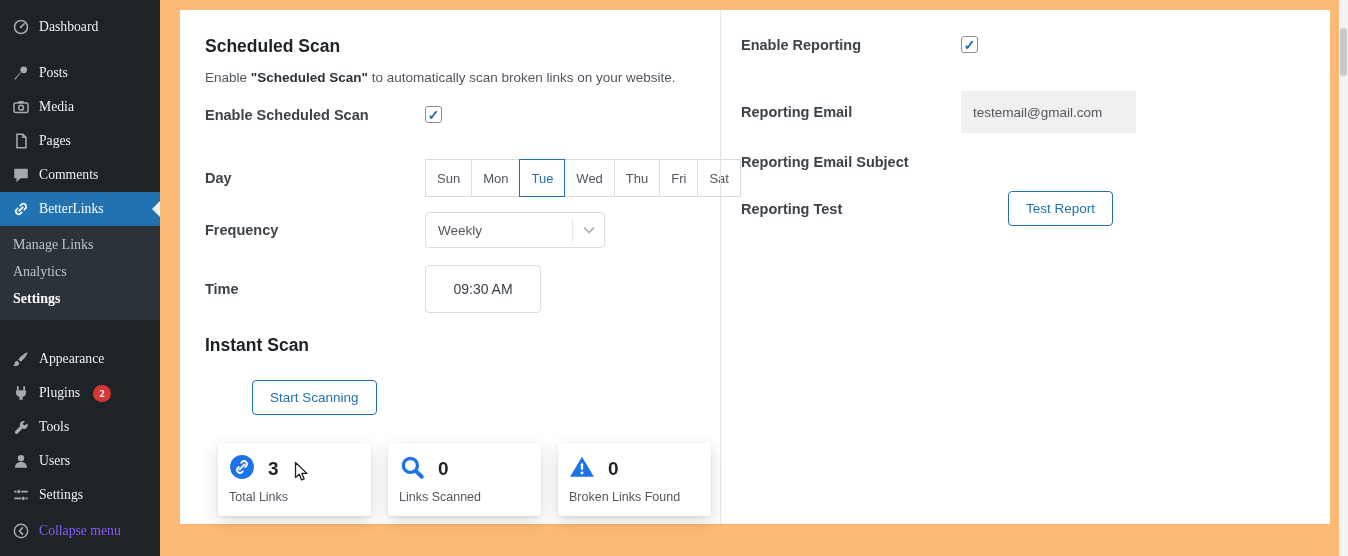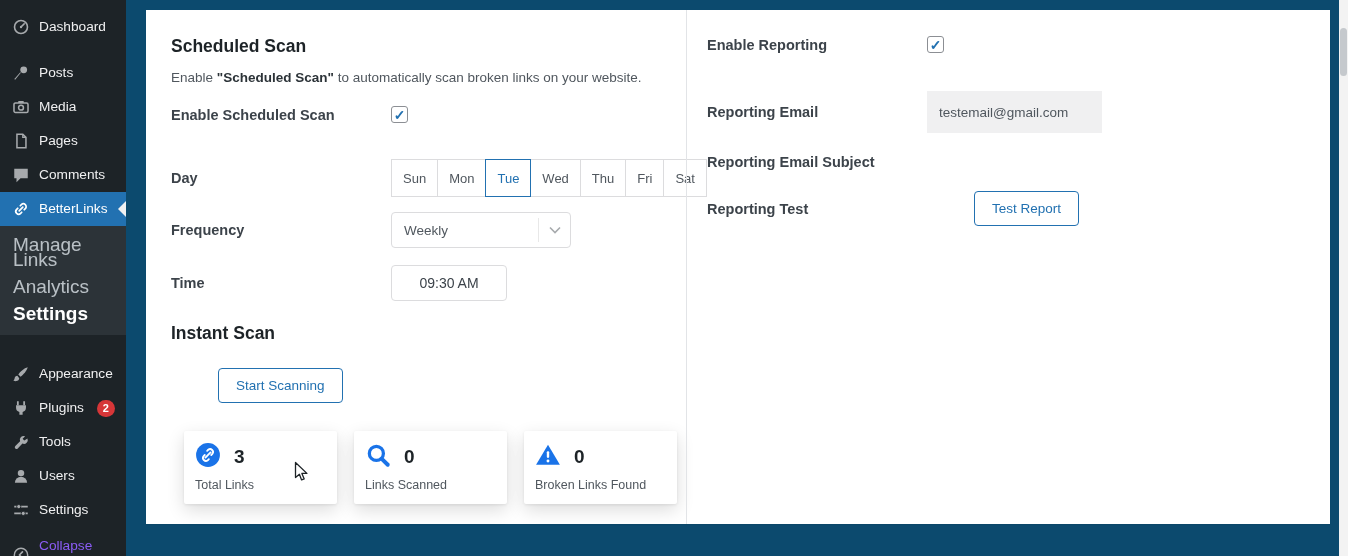--- a/index.html
+++ b/index.html
@@ -6,51 +6,51 @@
   html, body { margin: 0; padding: 0; }
   body {
     width: 1348px; height: 556px; overflow: hidden;
     font-family: "Liberation Sans", sans-serif;
     background: #f0f0f1;
   }
   .app { display: flex; width: 1348px; height: 556px; position: relative; }
 
   
   .sidebar {
-    width: 126px; flex-shrink: 0; background: #1d2327; color: #f0f0f1;
-    position: relative; z-index: 5;
+    width: 160px; flex-shrink: 0; background: #1d2327; color: #f0f0f1;
+    position: relative; z-index: 5; font-family: Liberation Serif, serif;
   }
   .menu-item {
     position: relative; display: flex; align-items: center; gap: 9px;
     padding: 8px 12px; font-size: 13.7px; cursor: pointer; line-height: 18px;
   }
   .menu-item .mi-icon { width: 18px; height: 18px; color: #a7aaad; display: flex; flex-shrink: 0; }
   .menu-item.dashboard { margin: 10px 0 12px; }
   .menu-item.active { background: #2271b1; color: #fff; }
   .menu-item.active .mi-icon { color: #fff; }
   .menu-item.active::after {
     content: ""; position: absolute; right: 0; top: 50%; margin-top: -8px;
     border: 8px solid transparent; border-right-color: #f0f0f1;
   }
   .submenu { background: #2c3338; padding: 5px 0 8px; }
   .submenu-item {
-    padding: 6px 12px 6px 13px; font-size: 19px; color: rgba(240,246,252,.72);
+    padding: 6px 12px 6px 13px; font-size: 14px; color: rgba(240,246,252,.72);
     cursor: pointer; line-height: 15px;
   }
   .submenu-item.current { color: #fff; font-weight: bold; }
   .menu-gap { height: 22px; }
   .badge {
     background: #d63638; color: #fff; border-radius: 10px; font-size: 11px;
     line-height: 17px; min-width: 18px; text-align: center; padding: 0 5px;
     margin-left: 4px; font-weight: bold; display: inline-block;
   }
   .menu-item.collapse { color: #8b5cf6; margin-top: 2px; }
 
   
-  .content { flex: 1; background: #0c4a6e; padding: 10px 18px 0 20px; position: relative; }
+  .content { flex: 1; background: #fdba74; padding: 10px 18px 0 20px; position: relative; }
   .card { background: #fff; height: 514px; display: flex; box-shadow: 0 1px 1px rgba(0,0,0,.04); }
   .col-left { width: 540px; flex-shrink: 0; padding: 26px 0 0 25px; }
   .v-divider { width: 1px; background: #e2e4e7; }
   .col-right { flex: 1; padding: 26px 0 8px 20px; }
 
   .section-title { font-size: 17.5px; font-weight: bold; color: #1d2327; margin: 0 0 13px; }
   .desc { font-size: 13.5px; color: #50575e; margin: 0 0 21px; }
   .desc b { color: #2c3338; }
 
   .form-row { display: flex; align-items: center; margin-bottom: 18px; }
@@ -81,21 +81,21 @@
   .day-group { display: flex; }
   .day-btn {
     min-width: 36px; padding: 0 11px; height: 38px; background: #fff;
     border: 1px solid #dcdcde; margin-left: -1px; display: flex; align-items: center;
     justify-content: center; font-size: 13px; color: #50575e; cursor: pointer;
   }
   .day-btn:first-child { margin-left: 0; }
   .day-btn.selected { border: 1px solid #2271b1; color: #2271b1; position: relative; z-index: 2; }
 
   .time-input {
-    width: 116px; height: 36px; border: 1px solid #dcdcde; border-radius: 4px;
+    width: 116px; height: 48px; border: 1px solid #dcdcde; border-radius: 4px;
     text-align: center; font-size: 14px; color: #3c434a; background: #fff;
     font-family: "Liberation Sans", sans-serif;
   }
 
   .instant-title { margin: 22px 0 24px; }
   .outline-btn {
     border: 1px solid #2271b1; color: #2271b1; background: #fff; border-radius: 4px;
     padding: 9px 17px; font-size: 13.5px; cursor: pointer;
     font-family: "Liberation Sans", sans-serif;
     margin-left: 47px;

